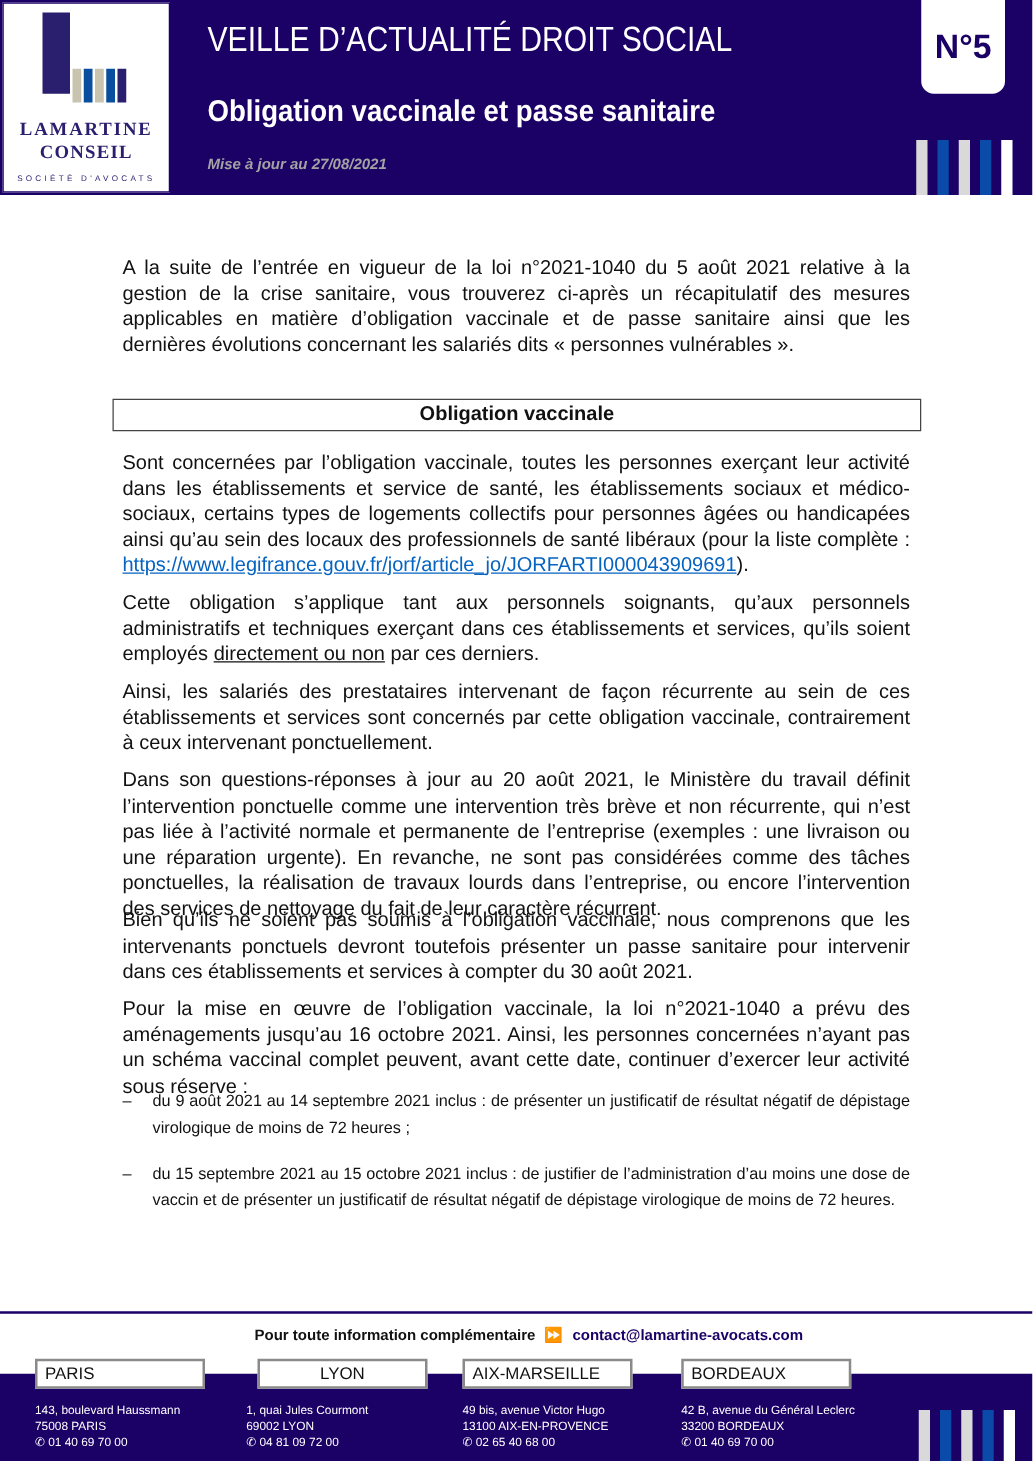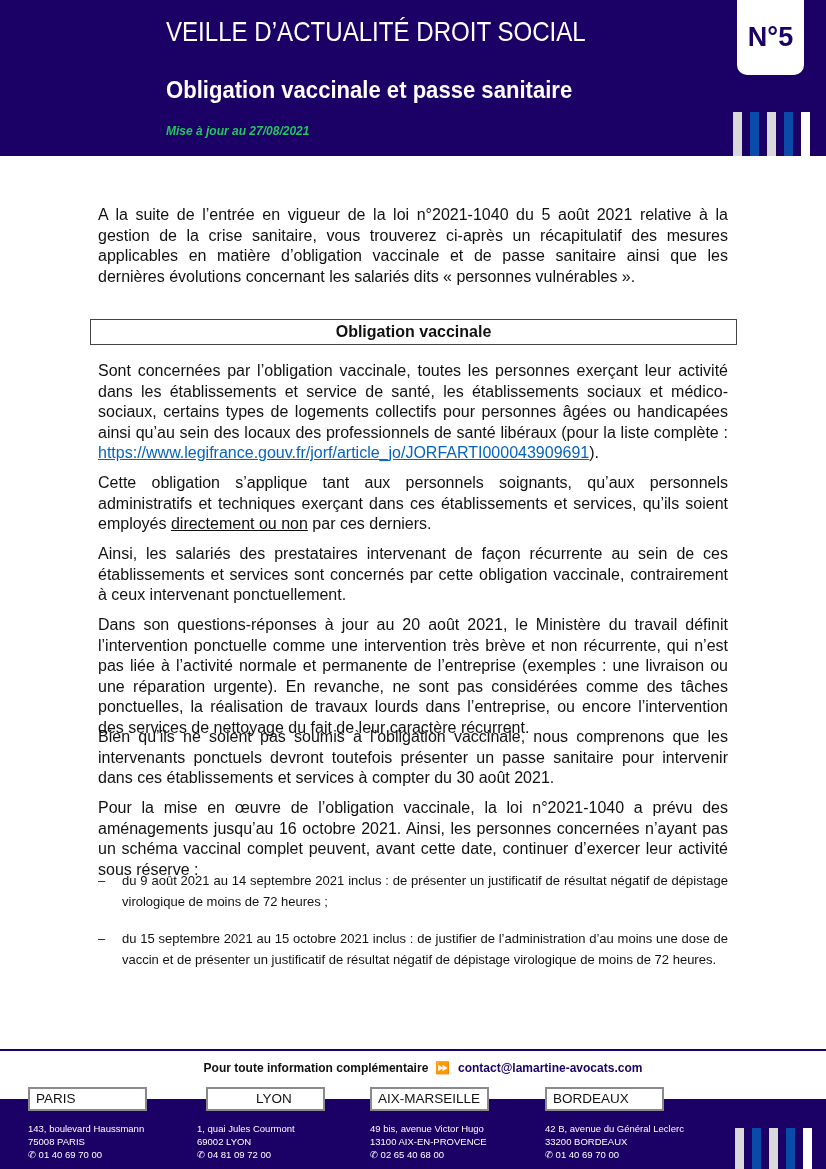--- a/index.html
+++ b/index.html
@@ -11,21 +11,21 @@
   .logo-box { position: absolute; left: 2px; top: 2px; width: 134px; height: 152px; background: #fff; border: 1px solid #1b0066; }
   .logo-big { position: absolute; left: 31px; top: 7px; width: 22px; height: 65px; background: #2a1f6e; }
   .logo-bar { position: absolute; top: 52px; width: 7px; height: 27px; }
   .logo-name { position: absolute; left: 0; width: 100%; text-align: center; font-family: "Liberation Serif", serif; font-weight: bold; color: #2a1f6e; }
   .logo-name.l1 { top: 93px; font-size: 15px; letter-spacing: 1.5px; }
   .logo-name.l2 { top: 111px; font-size: 15px; letter-spacing: 1px; }
   .logo-sub { position: absolute; left: 0; top: 137px; width: 100%; text-align: center; font-size: 6.5px; letter-spacing: 2.6px; color: #2a1f6e; }
 
   .h-title { position: absolute; left: 166px; top: 16px; font-size: 28px; color: #fff; letter-spacing: 0px; transform: scaleX(0.86); transform-origin: left; font-family: "Liberation Sans Narrow", "Liberation Sans", sans-serif; }
   .h-subtitle { position: absolute; left: 166px; top: 76px; font-size: 24px; font-weight: bold; color: #fff; transform: scaleX(0.92); transform-origin: left; }
-  .h-date { position: absolute; left: 166px; top: 124px; font-size: 12px; font-style: italic; font-weight: bold; color: #22c55e; }
+  .h-date { position: absolute; left: 166px; top: 124px; font-size: 12px; font-style: italic; font-weight: bold; color: #a3a3a3; }
   .issue-badge { position: absolute; left: 737px; top: 0; width: 67px; height: 75px; background: #fff; border-radius: 0 0 10px 10px; display: flex; align-items: center; justify-content: center; font-size: 27px; font-weight: bold; color: #1b0066; }
   .stripes { position: absolute; top: 112px; height: 44px; }
   .stripe { position: absolute; top: 0; width: 9px; height: 44px; }
 
   
   .content { position: absolute; left: 98px; width: 630px; font-family: "Liberation Sans", sans-serif; font-size: 16px; line-height: 20.5px; text-align: justify; color: #111; }
   .content p { margin: 0; }
   .section-box { position: absolute; left: 90px; top: 319px; width: 647px; height: 26px; border: 1px solid #444; display: flex; align-items: center; justify-content: center; font-size: 16px; font-weight: bold; color: #111; }
   .bold { font-weight: normal; }
   .link { color: #0563c1; text-decoration: underline; }
@@ -33,28 +33,39 @@
   .bullet { position: absolute; left: 98px; width: 630px; font-size: 13px; line-height: 20.5px; text-align: justify; }
   .bullet .dash { position: absolute; left: 0; top: 0; }
   .bullet .btext { margin-left: 24px; display: block; }
 
   
   .footer-line { position: absolute; left: 0; top: 1049px; width: 826px; height: 2px; background: #1b0066; }
   .footer-info { position: absolute; left: 0; top: 1061px; width: 826px; text-align: center; font-size: 12px; font-weight: bold; color: #111; padding-left: 20px; }
   .footer-info .arrow { color: #1b0066; margin: 0 4px; }
   .footer-info .email { color: #1b0066; }
   .footer-band { position: absolute; left: 0; top: 1099px; width: 826px; height: 70px; background: #1b0066; }
-  .city-box { position: absolute; top: 1087px; width: 119px; height: 24px; background: #fff; border: 2px solid #8a8a8a; font-size: 13.5px; color: #111; padding-left: 6px; line-height: 20px; }
+  .city-box { position: absolute; top: 1087px; width: 136px; height: 24px; background: #fff; border: 2px solid #8a8a8a; font-size: 13.5px; color: #111; padding-left: 6px; line-height: 20px; }
   .office { position: absolute; top: 1122px; font-size: 9.5px; line-height: 13px; color: #fff; }
   .f-stripes { position: absolute; top: 1128px; height: 41px; }
 </style>
 </head>
 <body>
 
 <div class="header">
+  <div class="logo-box">
+    <div class="logo-big"></div>
+    <div class="logo-bar" style="left: 55px; background: rgb(201, 196, 176);"></div>
+    <div class="logo-bar" style="left: 64px; background: rgb(10, 79, 158);"></div>
+    <div class="logo-bar" style="left: 73px; background: rgb(201, 196, 176);"></div>
+    <div class="logo-bar" style="left: 82px; background: rgb(10, 79, 158);"></div>
+    <div class="logo-bar" style="left: 91px; background: rgb(42, 31, 110);"></div>
+    <div class="logo-name l1">LAMARTINE</div>
+    <div class="logo-name l2">CONSEIL</div>
+    <div class="logo-sub">SOCIÉTÉ D'AVOCATS</div>
+  </div>
 
   <div class="h-title">VEILLE D’ACTUALITÉ DROIT SOCIAL</div>
   <div class="h-subtitle">Obligation vaccinale et passe sanitaire</div>
   <div class="h-date">Mise à jour au 27/08/2021</div>
   <div class="issue-badge">N°5</div>
 
   <div class="stripes" style="left:733px;">
     <div class="stripe hdr-stripe" style="left: 0px; background: rgb(217, 217, 217);"></div>
     <div class="stripe hdr-stripe" style="left: 17px; background: rgb(10, 74, 168);"></div>
     <div class="stripe hdr-stripe" style="left: 34px; background: rgb(217, 217, 217);"></div>

